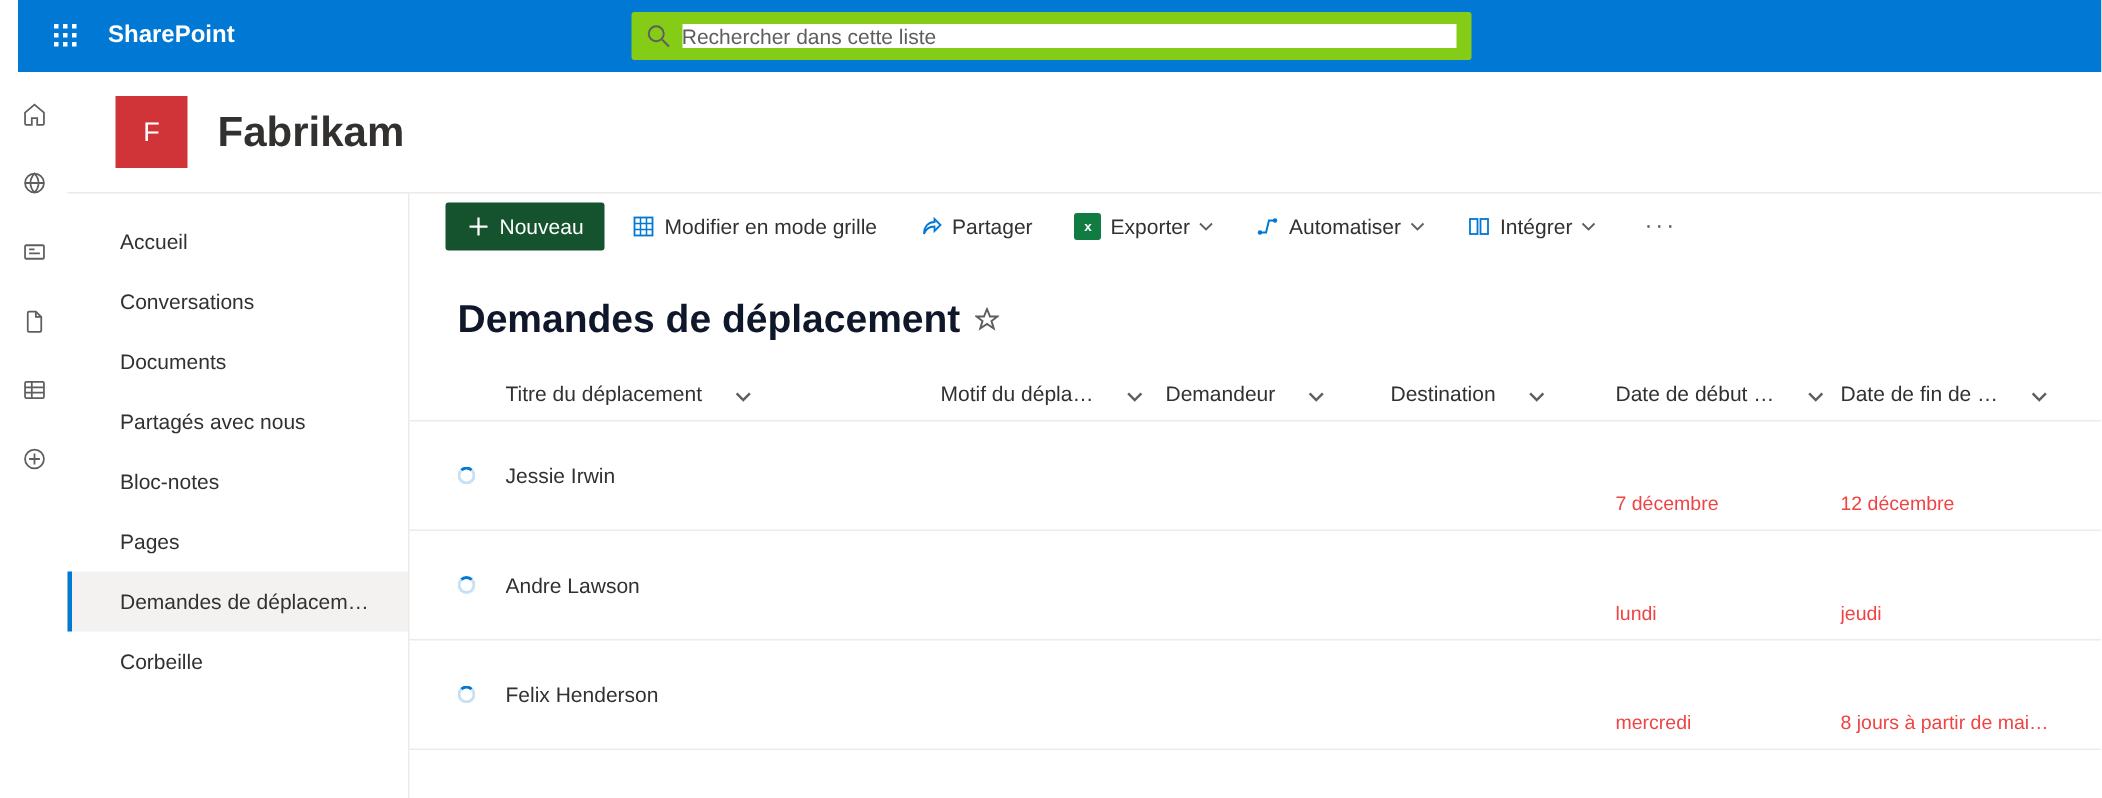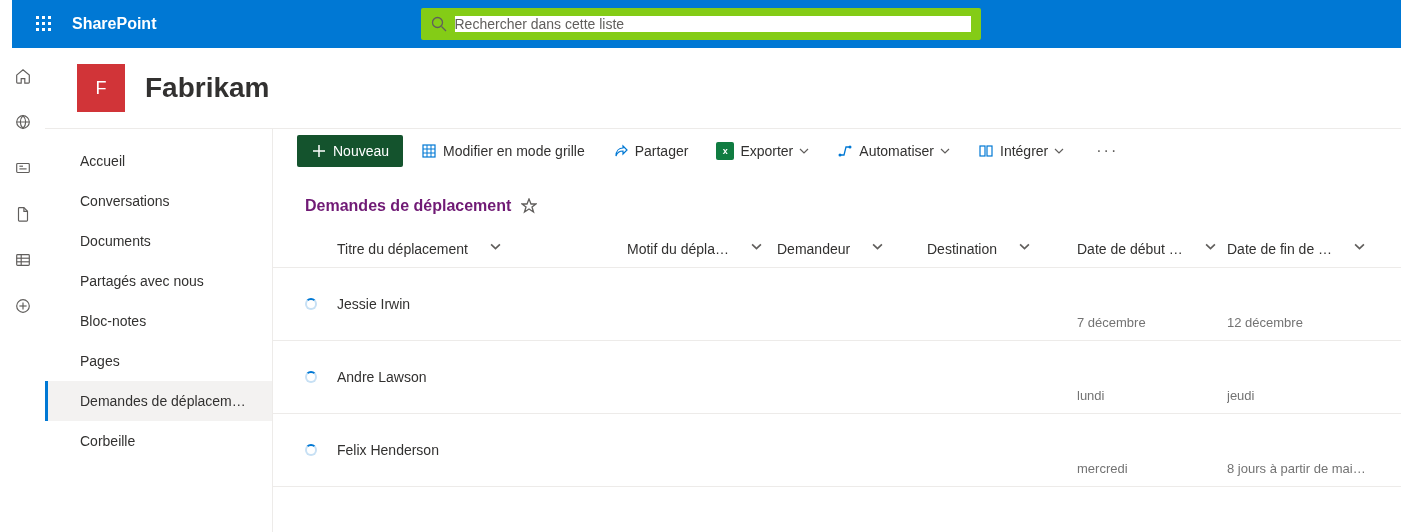--- a/index.html
+++ b/index.html
@@ -38,38 +38,38 @@
     .cmd-bar { height: 44px; display: flex; align-items: center; padding: 0 24px; gap: 8px; }
     .cmd-btn { display: flex; align-items: center; height: 32px; padding: 0 10px; font-size: 14px; color: #323130; cursor: pointer; gap: 6px; border-radius: 2px; }
     .cmd-btn.primary { background: #14532d; color: #fff; padding: 12px 14px; }
     .cmd-btn .chev { width: 10px; height: 10px; }
     .cmd-icon { width: 16px; height: 16px; display: inline-flex; align-items: center; justify-content: center; }
     .cmd-icon svg { width: 16px; height: 16px; }
     .excel-icon { background: #107c41; color: #fff; width: 18px; height: 18px; font-size: 9px; font-weight: bold; display: inline-flex; align-items: center; justify-content: center; border-radius: 2px; }
     .ellipsis { font-size: 16px; color: #605e5c; padding: 0 10px; cursor: pointer; letter-spacing: 2px; margin-left: 4px;}
     
     .list-title-row { display: flex; align-items: center; padding: 24px 24px 16px 32px; gap: 10px; }
-    .list-title { font-size: 16px; font-weight: 600; color: #701a75; }
+    .list-title { font-size: 26px; font-weight: 600; color: #0f172a; }
     .star { width: 16px; height: 16px; fill: none; stroke: #605e5c; stroke-width: 1.3; cursor: pointer; }
     
     .tbl { width: 100%; }
     .tbl-head { display: flex; padding: 10px 24px 10px 32px; border-bottom: 1px solid #edebe9; }
     .tbl-row { display: flex; padding: 10px 24px 10px 32px; border-bottom: 1px solid #edebe9; align-items: center; min-height: 43px; }
-    .col { font-size: 14px; color: #323130; display: flex; align-items: flex-start; gap: 22px; overflow: hidden; }
+    .col { font-size: 14px; color: #323130; display: flex; align-items: flex-end; gap: 22px; overflow: hidden; }
     .col-checkbox { width: 32px; }
     .col-title { width: 290px; }
     .col-reason { width: 150px; }
     .col-requester { width: 150px; }
     .col-dest { width: 150px; }
     .col-start { width: 150px; }
     .col-end { width: 150px; }
     .col-head { font-weight: 400; color: #323130; font-size: 14px; }
     .col-head .chev-down { width: 11px; height: 11px; stroke: #605e5c; stroke-width: 1.5; fill: none; }
     .col-head-text { white-space: nowrap; overflow: hidden; text-overflow: ellipsis; }
-    .cell-val { color: #737373; font-size: 13px; white-space: nowrap; overflow: hidden; text-overflow: ellipsis; margin-top: 37px; }
+    .cell-val { color: #ef4444; font-size: 13px; white-space: nowrap; overflow: hidden; text-overflow: ellipsis; margin-top: 37px; }
     .cell-title { color: #323130; font-size: 14px; }
     .loading-spin { width: 12px; height: 12px; border: 2px solid #c7e0f4; border-top-color: #0078d4; border-radius: 50%; animation: spin 0.9s linear infinite; flex-shrink: 0;}
     @keyframes spin { to { transform: rotate(360deg); } }
   </style>
 </head>
 <body>
 
 <div class="header-bar">
   <div class="waffle">
     <svg width="16" height="16" viewBox="0 0 16 16">

